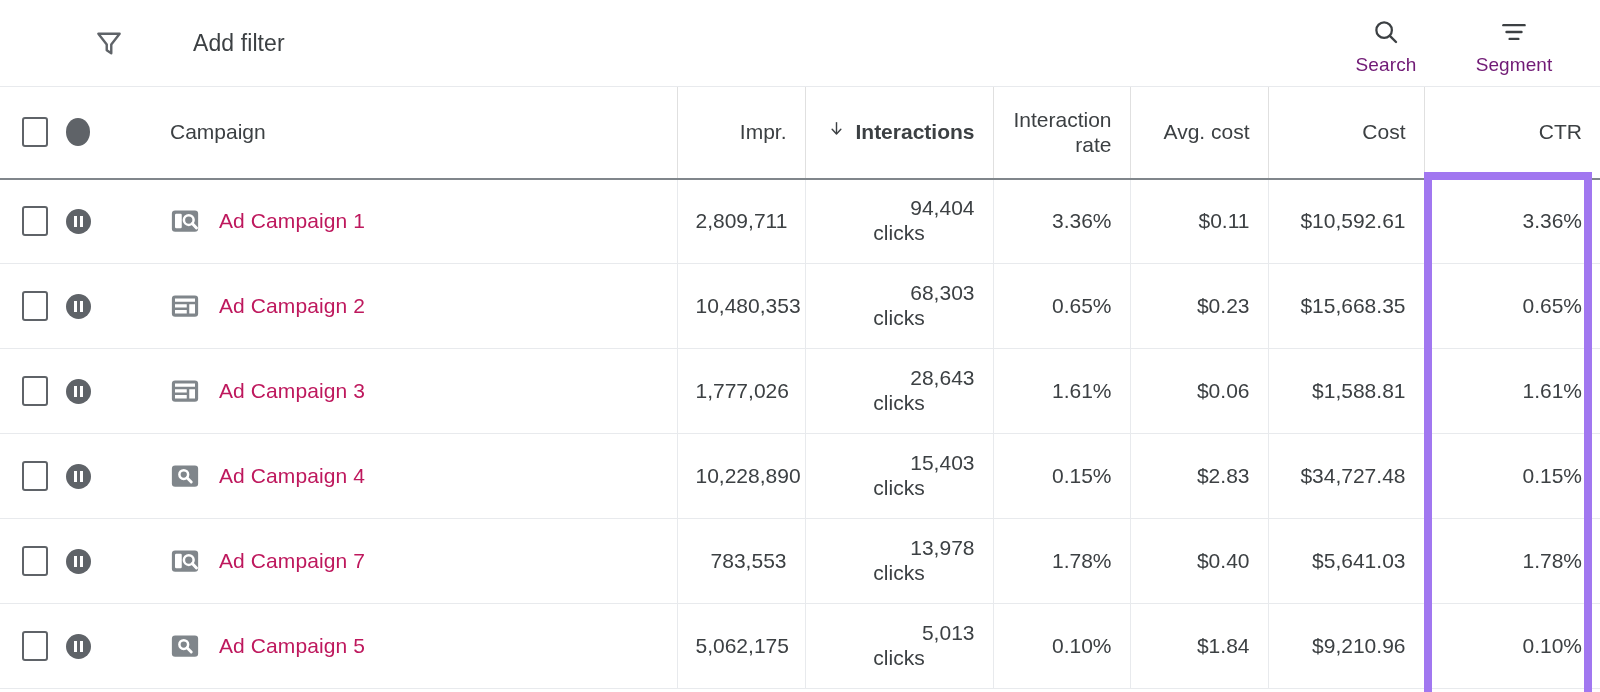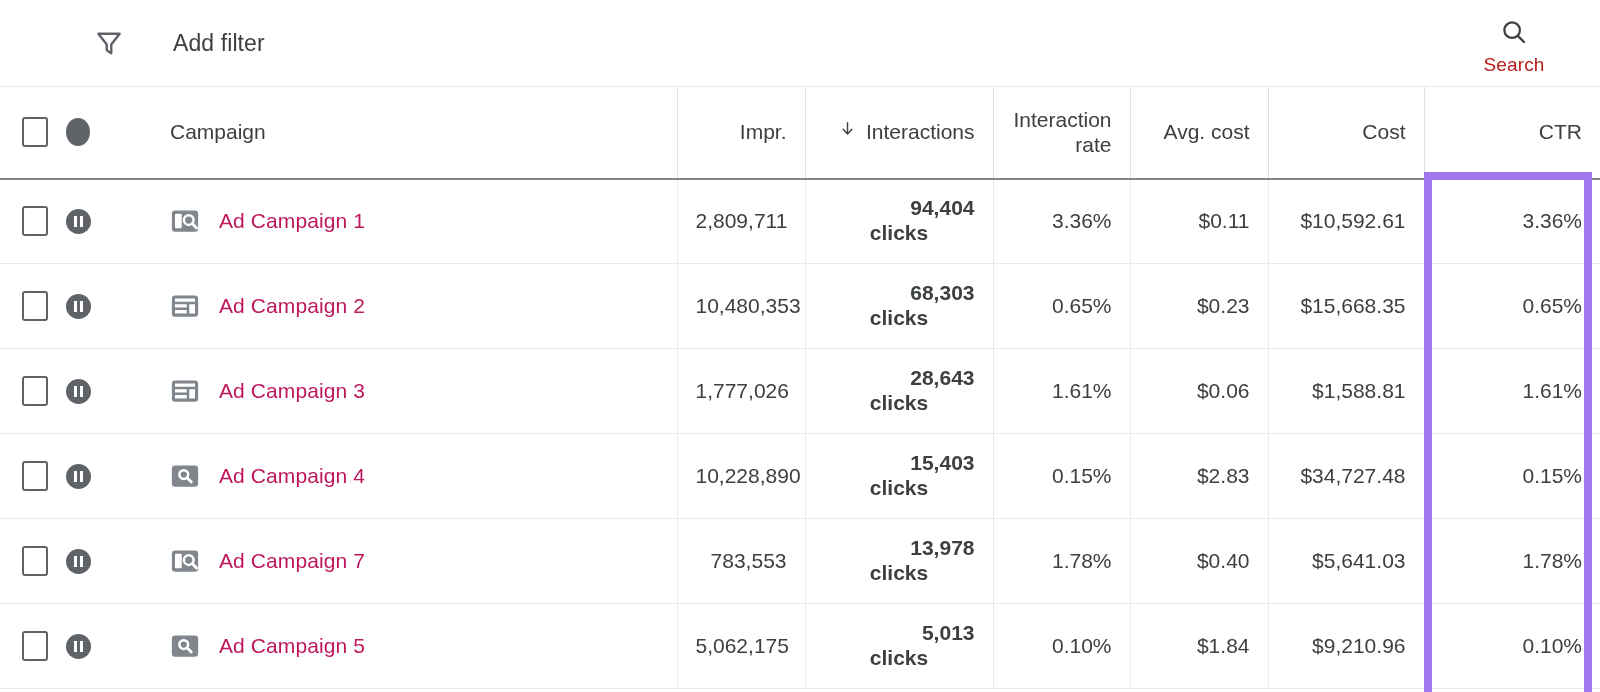--- a/index.html
+++ b/index.html
@@ -19,20 +19,21 @@
     height: 86px;
     background: #fff;
     display: flex;
     align-items: center;
   }
   .filter-group {
     display: flex; align-items: center;
     margin-left: 92px;
     height: 100%;
     cursor: pointer;
+    gap: 20px;
   }
   .filter-icon { width: 34px; height: 34px; display:block; }
   .filter-label {
     margin-left: 47px;
     font-size: 23px;
     color: #3c4043;
     letter-spacing: .1px;
   }
   .toolbar-actions {
     position: absolute;
@@ -48,21 +49,21 @@
     flex-direction: column;
     align-items: center;
     justify-content: center;
     cursor: pointer;
     gap: 7px;
     padding-top: 6px;
   }
   .tool-btn svg { display:block; }
   .tool-btn .tool-label {
     font-size: 19px;
-    color: #b91c1c;
+    color: #701a75;
     letter-spacing: .1px;
   }
 
   
   .table-wrap { position: relative; width: 1492px; }
   table.grid {
     width: 1600px;
     border-collapse: collapse;
     table-layout: fixed;
   }
@@ -83,21 +84,21 @@
     border-bottom: 2px solid #80868b;
     border-top: 1px solid #e8eaed;
     font-weight: normal;
     font-size: 21px;
     color: #3c4043;
     padding: 0 18px;
   }
   thead th.num { text-align: right; }
   thead th.lead { text-align: left; padding-left: 0; padding-right: 0; }
   thead th.divider { border-left: 1px solid #e0e0e0; }
-  thead th.sorted { font-weight: normal; }
+  thead th.sorted { font-weight: bold; }
   .th-inner { display: inline-block; line-height: 1.22; }
   .sort-arrow {
     display:inline-block;
     vertical-align: middle;
     margin-right: 9px;
     position: relative;
     top: -2px;
   }
 
   tbody td {
@@ -106,21 +107,21 @@
     border-bottom: 1px solid #e8eaed;
     font-size: 21px;
     color: #3c4043;
     padding: 0 18px;
     background: #fff;
   }
   tbody td.num { text-align: right; }
   tbody td.divider { border-left: 1px solid #e8eaed; }
   tbody td.pad0 { padding: 0; }
 
-  .cell-stack { line-height: 1.18; font-weight: bold; }
+  .cell-stack { line-height: 1.18; }
   .cell-stack .unit { display:block;text-align:center; }
 
   
   .checkbox {
     width: 26px; height: 30px;
     border: 2px solid #5f6368;
     border-radius: 3px;
     background: #fff;
     margin-left: 22px;
     cursor: pointer;
@@ -198,20 +199,30 @@
       <div class="tool-btn">
         <span>
           <svg width="30" height="30" viewBox="0 0 24 24">
             <circle cx="10.5" cy="10.5" r="6.2" fill="none" stroke="#3c4043" stroke-width="1.8"></circle>
             <line x1="15.1" y1="15.1" x2="20" y2="20" stroke="#3c4043" stroke-width="1.9" stroke-linecap="round"></line>
           </svg>
         </span>
         <span class="tool-label">Search</span>
       </div>
 
+      <div class="tool-btn">
+        <span>
+          <svg width="30" height="30" viewBox="0 0 24 24">
+            <line x1="3.5" y1="6.5" x2="20.5" y2="6.5" stroke="#3c4043" stroke-width="1.9" stroke-linecap="round"></line>
+            <line x1="6" y1="12" x2="18" y2="12" stroke="#3c4043" stroke-width="1.9" stroke-linecap="round"></line>
+            <line x1="8.5" y1="17.5" x2="15.5" y2="17.5" stroke="#3c4043" stroke-width="1.9" stroke-linecap="round"></line>
+          </svg>
+        </span>
+        <span class="tool-label">Segment</span>
+      </div>
 
 
 
     </div>
   </div>
 
   <div class="table-wrap">
     <table class="grid">
       <colgroup>
         <col class="c-check">

